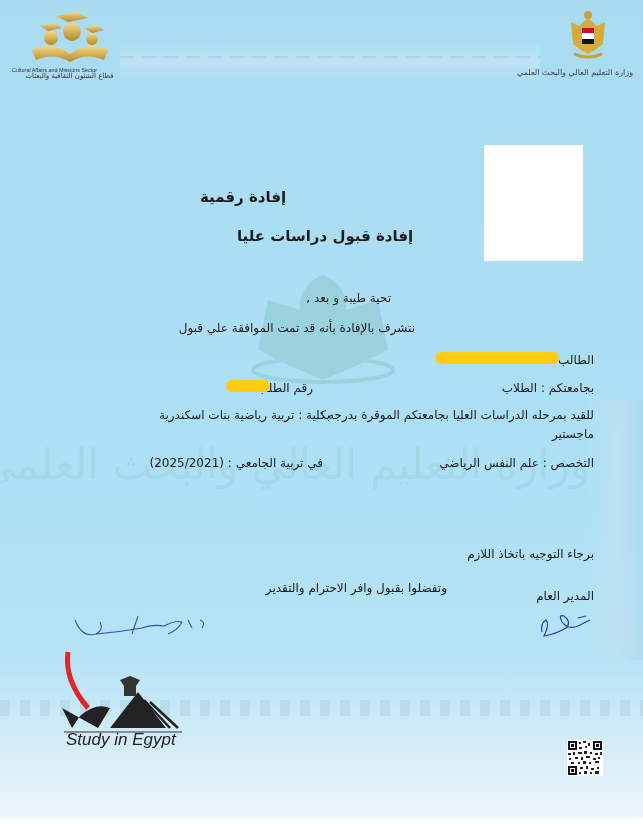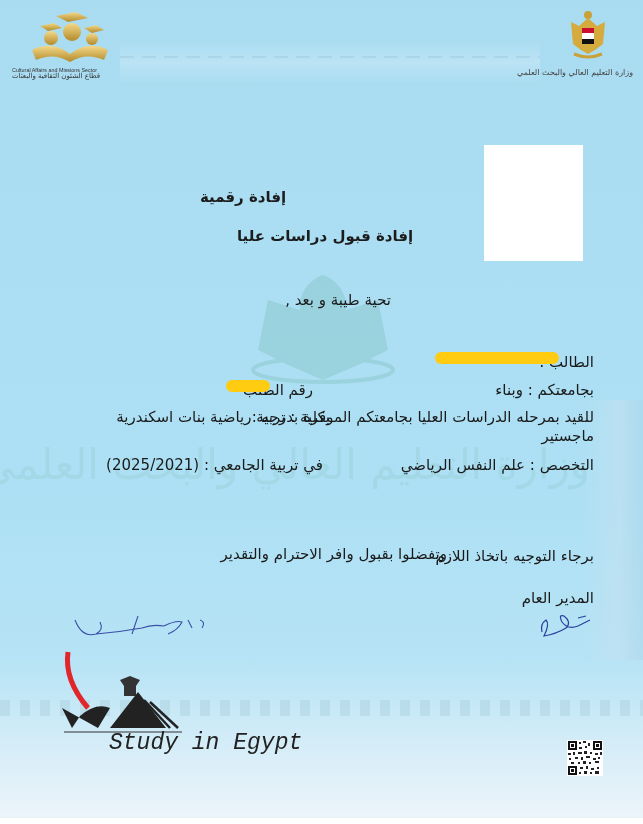--- a/index.html
+++ b/index.html
@@ -40,42 +40,42 @@
   .frieze {
     position: absolute; left: 0; right: 0; top: 700px; height: 16px;
     background: repeating-linear-gradient(90deg, rgba(150,190,205,0.45) 0 10px, transparent 10px 20px);
     opacity: 0.6;
   }
 
   
   .logo-left { position: absolute; left: 12px; top: 10px; width: 115px; }
   .logo-left svg { display: block; margin-left: 14px; }
   .logo-left .caption-en { font-family: "Liberation Sans", sans-serif; font-size: 5.4px; color: #333; margin-top: 2px; white-space: nowrap; }
-  .logo-left .caption-ar { font-size: 7px; color: #333; direction: rtl; text-align: left; white-space: nowrap; line-height: 1; }
+  .logo-left .caption-ar { font-size: 7px; color: #333; direction: rtl; text-align: center; white-space: nowrap; line-height: 1; }
   .logo-right { position: absolute; right: 10px; top: 10px; width: 90px; text-align: center; }
   .logo-right .caption-ar { font-family: "DejaVu Serif", serif; font-size: 8px; color: #444; direction: rtl; white-space: nowrap; margin-top: 4px; }
 
   
   .photo { position: absolute; left: 484px; top: 145px; width: 99px; height: 116px; background: #ffffff; }
 
   
   .rtl { direction: rtl; unicode-bidi: plaintext; }
-  .t { position: absolute; font-size: 15px; color: #1a1a1a; white-space: nowrap; line-height: 1.2; }
+  .t { position: absolute; font-size: 12px; color: #1a1a1a; white-space: nowrap; line-height: 1.2; }
   .title1 { position: absolute; left: 200px; width: 250px; top: 188px; text-align: left; font-size: 15px; font-weight: bold; }
   .title2 { position: absolute; left: 200px; width: 250px; top: 227px; text-align: center; font-size: 15px; font-weight: bold; }
   .para { position: absolute; right: 49px; width: 560px; font-size: 11px; line-height: 17px; direction: rtl; text-align: right; }
 
   .redact { position: absolute; background: #ffcc11; border-radius: 6px; filter: blur(0.6px); }
 
   
   .sig { position: absolute; }
 
   
   .sie { position: absolute; left: 58px; top: 650px; width: 130px; height: 100px; }
-  .sie-text { position: absolute; left: 66px; top: 730px; font-family: Liberation Mono, monospace; font-style: italic; font-size: 23px; color: #222; white-space: nowrap; margin-left: 43px; }
+  .sie-text { position: absolute; left: 66px; top: 730px; font-family: Liberation Sans, sans-serif; font-style: italic; font-size: 17px; color: #222; white-space: nowrap; }
 
   .qr { position: absolute; left: 567px; top: 740px; width: 36px; height: 36px; }
 </style>
 </head>
 <body>
 
 <div class="page">
 
   <div class="header-band"></div>
   <div class="right-figure"></div>
@@ -118,38 +118,39 @@
     </svg>
     <div class="caption-ar">وزارة التعليم العالي والبحث العلمي</div>
   </div>
 
   <div class="photo"></div>
 
   <div class="title1 rtl">إفادة رقمية</div>
   <div class="title2 rtl">إفادة قبول دراسات عليا</div>
 
   <div class="t rtl" style="right:252px; top:291px;">تحية طيبة و بعد ,</div>
+  <div class="t rtl" style="right:228px; top:321px;">نتشرف بالإفادة بأنه قد تمت الموافقة علي قبول</div>
 
   <div class="t rtl" style="right:49px; top:353px;">الطالب :</div>
   <div class="redact" style="left:435px; top:352px; width:124px; height:12px;"></div>
 
-  <div class="t rtl" style="right:49px; top:381px;"><span>بجامعتكم :</span> <span>وبناء</span></div>
+  <div class="t rtl" style="right:49px; top:381px;"><span>بجامعتكم :</span> <span>الطلاب</span></div>
   <div class="t rtl" style="right:330px; top:381px;">رقم الطلب</div>
   <div class="redact" style="left:226px; top:380px; width:44px; height:12px;"></div>
 
   <div class="t rtl" style="right:49px; top:408px;">للقيد بمرحله الدراسات العليا بجامعتكم الموقرة بدرجه :</div>
   <div class="t rtl" style="right:313px; top:408px;"><span>بكلية :</span> <span>تربية رياضية بنات اسكندرية</span></div>
   <div class="t rtl" style="right:49px; top:427px;">ماجستير</div>
 
   <div class="t rtl" style="right:49px; top:456px;"><span>التخصص :</span> <span>علم النفس الرياضي</span></div>
   <div class="t rtl" style="right:320px; top:456px;"><span>في تربية الجامعي :</span> <span>(2025/2021)</span></div>
 
 
   <div class="t rtl" style="right:49px; top:547px;">برجاء التوجيه باتخاذ اللازم</div>
-  <div class="t rtl" style="right:196px; top:545px;">وتفضلوا بقبول وافر الاحترام والتقدير</div>
+  <div class="t rtl" style="right:196px; top:581px;">وتفضلوا بقبول وافر الاحترام والتقدير</div>
 
   <div class="t rtl" style="right:49px; top:589px;">المدير العام</div>
 
   <svg class="sig" style="left:72px; top:612px;" width="145" height="32" viewBox="0 0 145 32">
     <path d="M3 8 Q10 26 24 22 Q32 18 28 10 M24 22 Q48 20 70 16 Q80 12 92 14 M60 22 L66 4 M92 14 Q104 8 110 10 Q106 18 96 22 M116 8 L120 16 M128 8 Q134 10 130 16" stroke="#3a4ea8" stroke-width="1.1" fill="none"></path>
   </svg>
   <svg class="sig" style="left:538px; top:610px;" width="56" height="30" viewBox="0 0 56 30">
     <path d="M4 22 Q2 14 8 10 Q12 14 6 26 Q18 24 28 18 Q34 12 26 6 Q20 4 24 12 Q30 20 40 16 L52 10 M40 8 L48 6" stroke="#2b3f9e" stroke-width="1.2" fill="none"></path>
   </svg>
 

